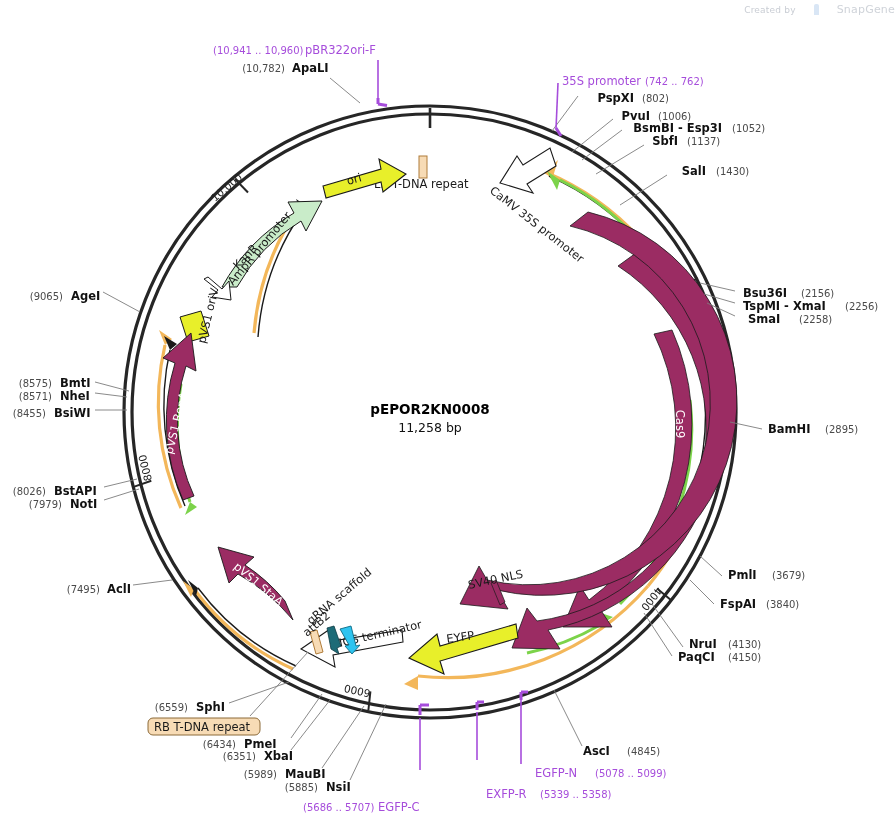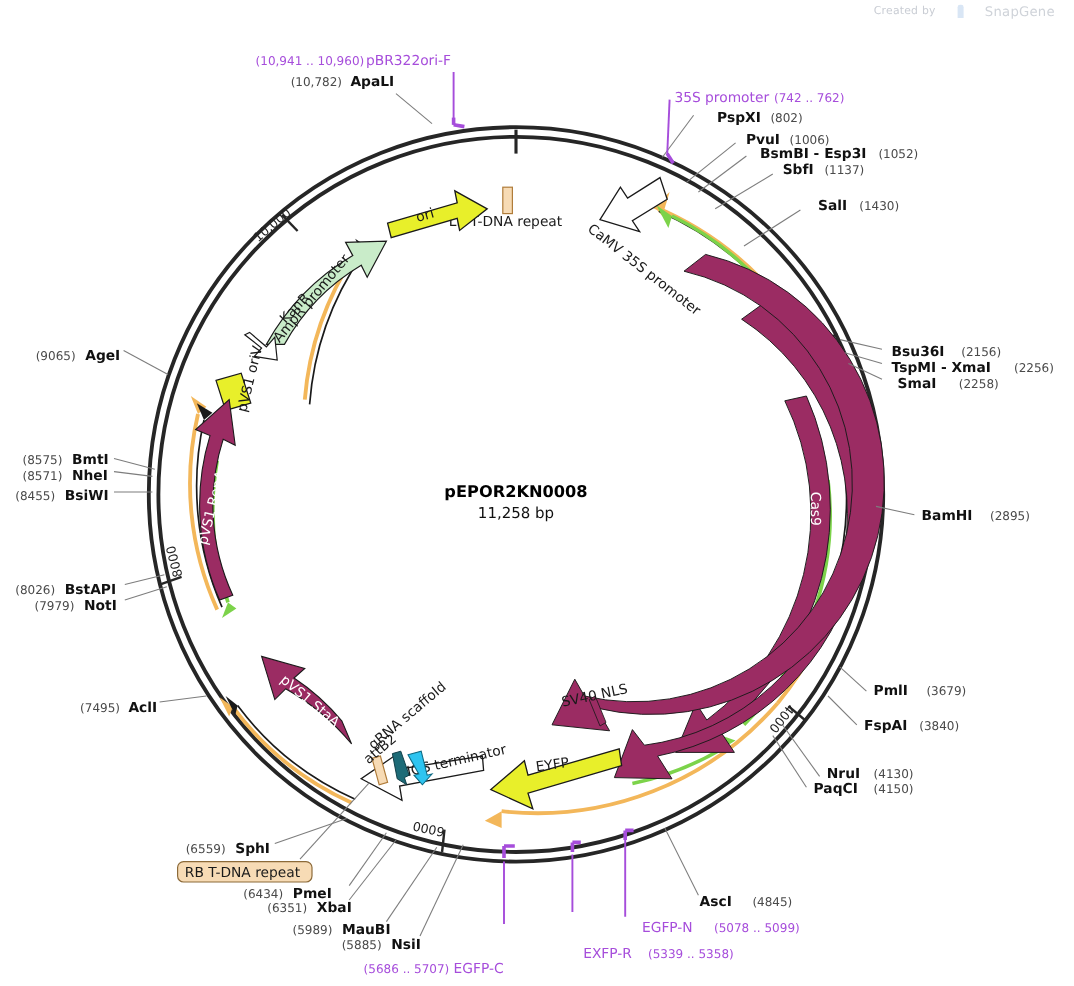--- a/index.html
+++ b/index.html
@@ -1,21 +1,21 @@
 <!DOCTYPE html>
 <html><head>
 <meta charset="utf-8">
 <title>pEPOR2KN0008</title>
 <style>
   html,body{margin:0;padding:0;background:#ffffff;}
   body{width:895px;height:822px;overflow:hidden;
        font-family:"DejaVu Sans","Liberation Sans",sans-serif;}
   #stage{position:relative;width:895px;height:822px;}
   svg{display:block;}
-  .wm{position:absolute;top:3px;right:16px;font-size:9px;color:#c9cdd4;
+  .wm{position:absolute;top:3px;right:0;font-size:9px;color:#c9cdd4;
       letter-spacing:.2px;display:flex;align-items:center;gap:18px;}
   .wm .brand{font-size:11px;color:#cfd3d9;}
   .wm .mark{display:inline-block;width:5px;height:11px;background:#d9e6f5;
             border-radius:2px 2px 0 0;}
   text{font-family:"DejaVu Sans","Liberation Sans",sans-serif;}
   .enz{font-size:11.5px;font-weight:bold;fill:#111;}
   .pos{font-size:10px;fill:#4a4a4a;}
   .prim{font-size:11.5px;fill:#a64ddb;}
   .primpos{font-size:10px;fill:#a64ddb;}
   .feat{font-size:11.5px;fill:#1a1a1a;}

